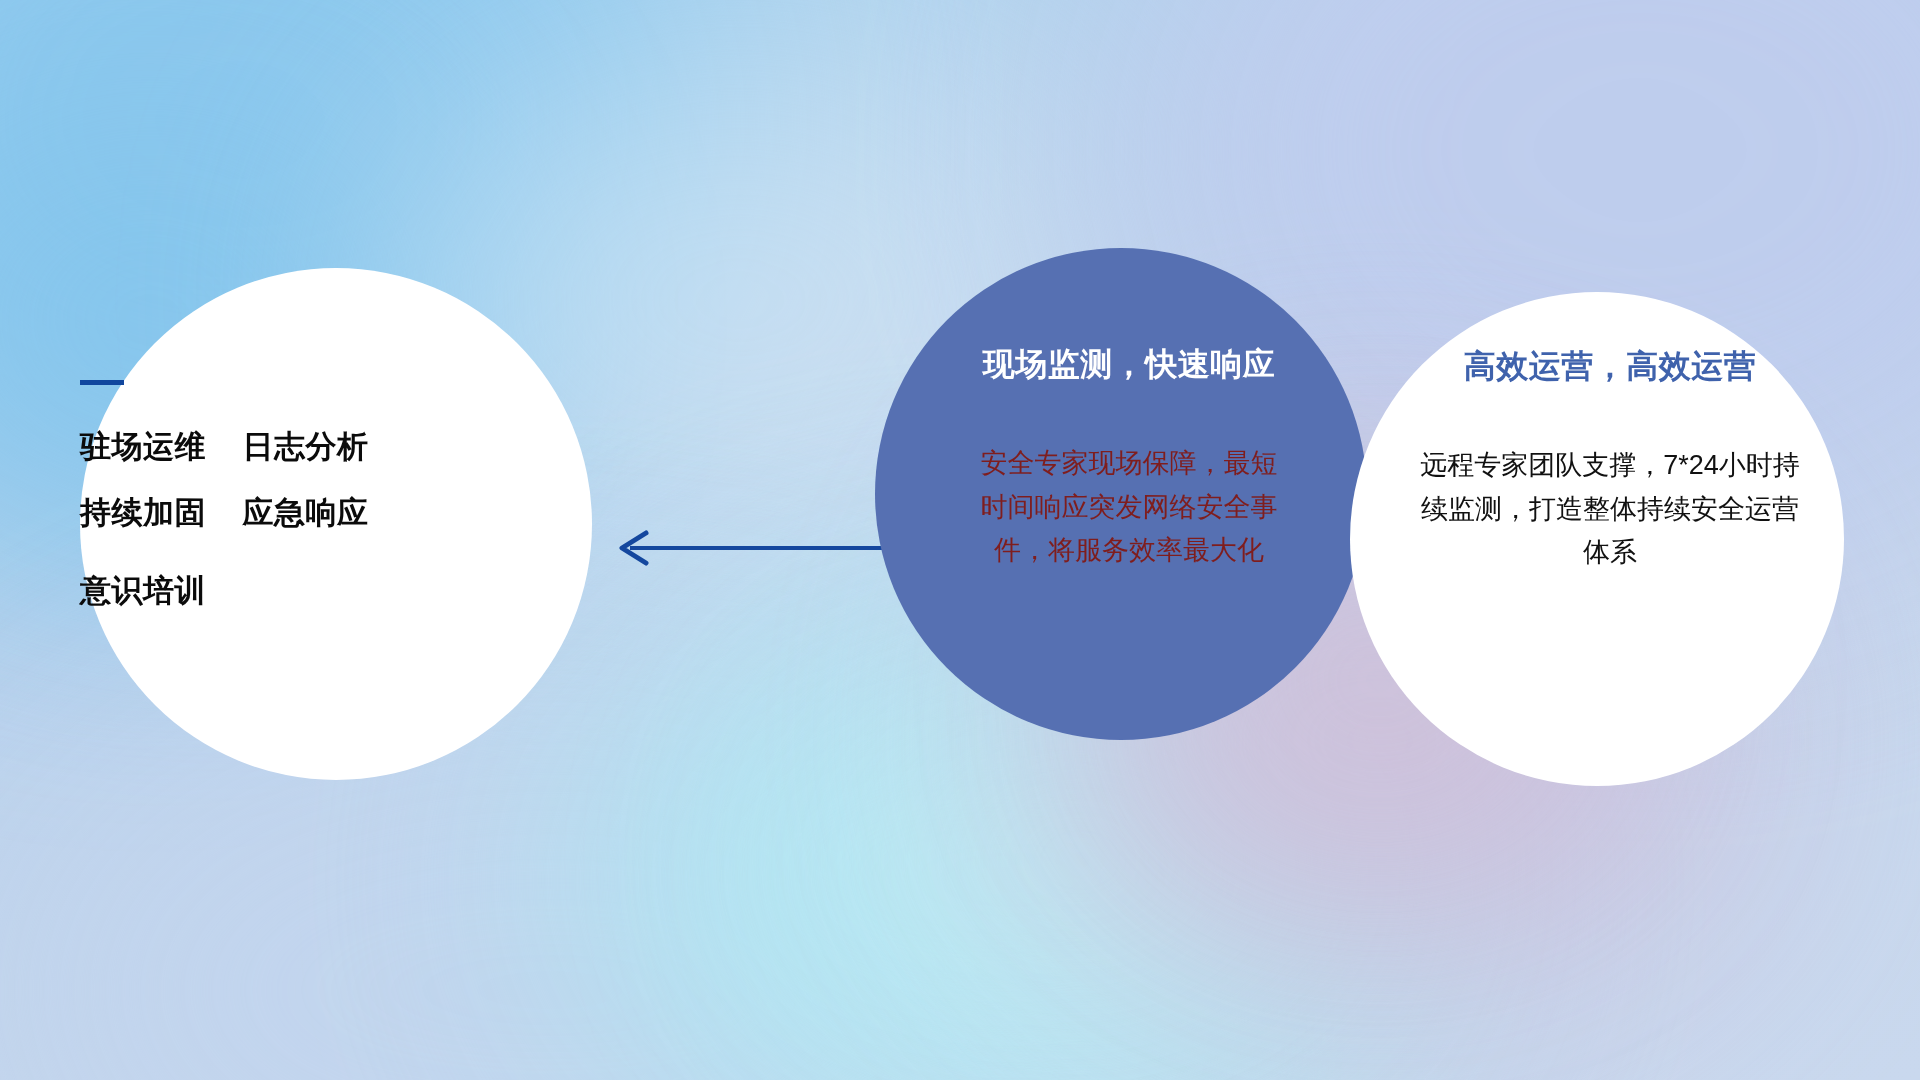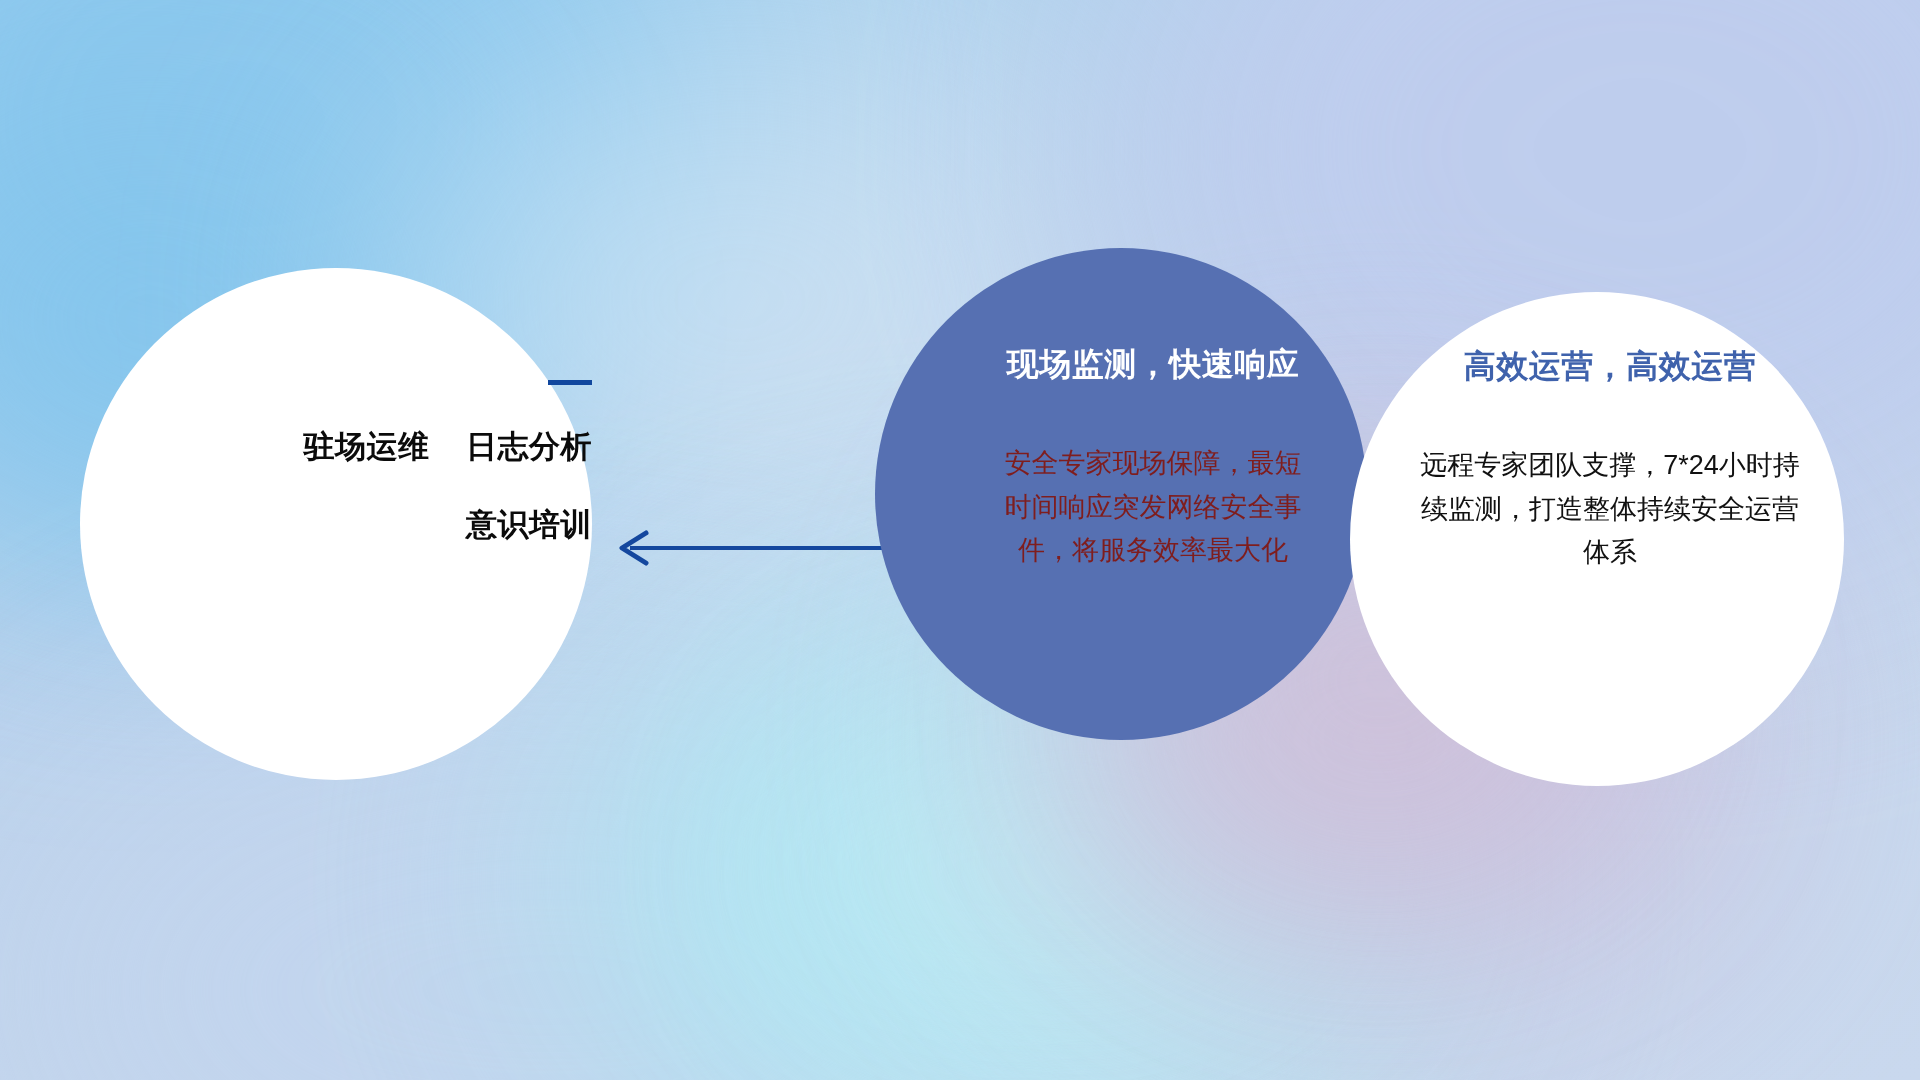--- a/index.html
+++ b/index.html
@@ -120,21 +120,21 @@
 
   
   .left-content {
     position: absolute;
     left: 80px;
     top: 268px;
     width: 512px;
     height: 512px;
     display: flex;
     flex-direction: column;
-    align-items: flex-end;
+    align-items: flex-start;
     justify-content: flex-start;
     padding-top: 112px;
     box-sizing: border-box;
   }
   .accent-dash {
     width: 44px;
     height: 5px;
     background: #11479E;
     margin-bottom: 46px;
   }
@@ -148,21 +148,21 @@
     white-space: pre;
   }
   .left-line:last-child {
     margin-bottom: 16px;
     margin-top: 12px;
   }
 
   
   .mid-content {
     position: absolute;
-    left: 899px;
+    left: 875px;
     top: 248px;
     width: 492px;
     height: 492px;
     box-sizing: border-box;
     display: flex;
     flex-direction: column;
     align-items: center;
     padding-top: 100px;
     padding-left: 34px;
     padding-right: 18px;
@@ -248,20 +248,21 @@
     <polyline points="38,13 14,28 38,43" fill="none" stroke="#14479E" stroke-width="5" stroke-linecap="round" stroke-linejoin="round"></polyline>
   </svg>
 
   <div id="circle-left" class="circle circle-white"></div>
   <div id="circle-mid" class="circle circle-dark"></div>
   <div id="circle-right" class="circle circle-white"></div>
 
   <div class="left-content">
     <div class="accent-dash"></div>
     <div class="left-line">驻场运维    日志分析</div>
+    <div class="left-line">持续加固    应急响应</div>
     <div class="left-line">意识培训</div>
   </div>
 
   <div class="mid-content">
     <div class="mid-title">现场监测，快速响应</div>
     <div class="mid-body">安全专家现场保障，最短时间响应突发网络安全事件，将服务效率最大化</div>
   </div>
 
   <div class="right-content">
     <div class="right-title">高效运营，高效运营</div>

